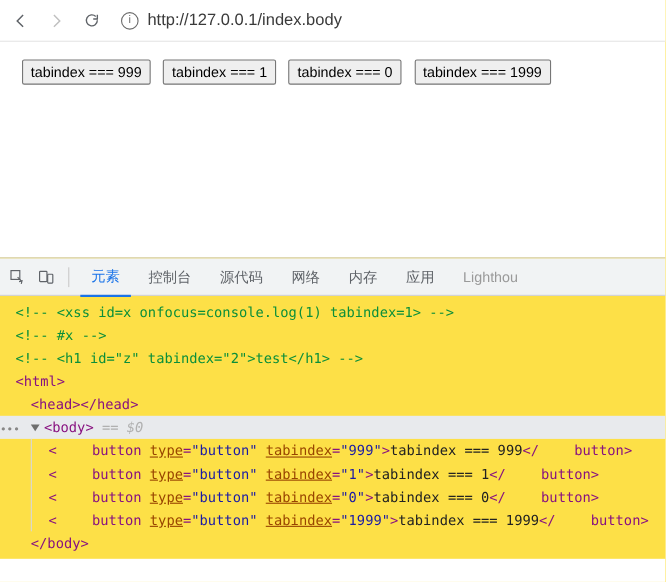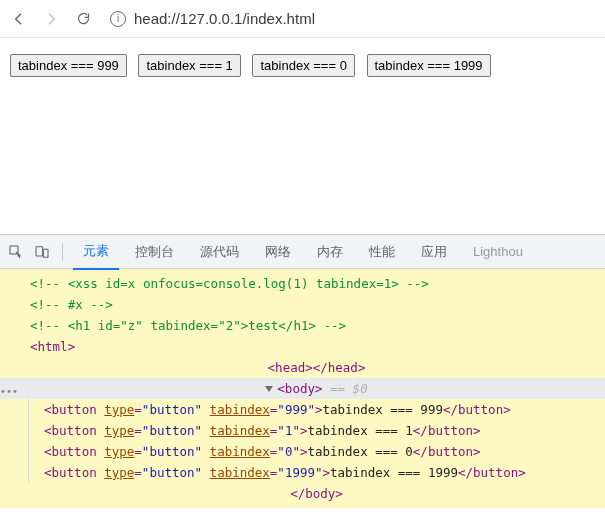--- a/index.html
+++ b/index.html
@@ -40,37 +40,37 @@
   .addr .info-icon {
     width: 16px; height: 16px;
     border: 1.3px solid #6a6a6a;
     border-radius: 50%;
     display: flex; align-items: center; justify-content: center;
     font-size: 10px; color: #6a6a6a;
   }
   .addr .url-text { color: #3a3a3a; font-size: 15px; }
   
   .page {
-    padding: 16px 10px;
+    padding: 16px 20px;
     height: 196px;
   }
   .page button {
     font-family: Arial, sans-serif;
     font-size: 13px;
     padding: 3px 7px;
     margin-right: 8px;
     background: #efefef;
     border: 1px solid #767676;
     border-radius: 2px;
     cursor: pointer;
   }
   
   .devtools {
     border-top: 1px solid #cacaca;
-    background: #fef9c3;
+    background: #fde047;
   }
   .dt-tabs {
     display: flex;
     align-items: center;
     height: 34px;
     border-bottom: 1px solid #d0d0d0;
     padding: 0 6px;
     gap: 6px;
     background: #f1f3f4;
   }
@@ -97,26 +97,26 @@
   }
   .dt-tabs .tab.cut { color: #9a9a9a; }
   
   .dom {
     font-family: Consolas, Menlo, monospace;
     font-size: 12.5px;
     line-height: 21px;
     padding: 4px 0;
     white-space: nowrap;
   }
-  .dom .line { padding-left: 30px; }
-  .dom .l1 { padding-left: 28px; text-align: center; }
+  .dom .line { padding-left: 14px; }
+  .dom .l1 { padding-left: 28px; }
   .dom .l2 { padding-left: 44px; position: relative; }
   .dom .comment { color: #0b8f3a; }
   .dom .punct   { color: #881280; }
-  .dom .tagname { color: #881280; }
+  .dom .tagname { color: #881280; margin-left: 32px; }
   .dom .attr    { color: #994500; text-decoration: underline; }
   .dom .val     { color: #1a1aa6; }
   .dom .txt     { color: #222; }
   .dom .dim     { color: #b0b0b0; font-style: italic; }
   .dom .selected {
     background: #e8eaed;
     position: relative;
   }
   .dom .selected .dots {
     position: absolute; left: 0; top: 3px;
@@ -151,21 +151,21 @@
         <path fill="none" stroke="#c0c0c0" stroke-width="2" d="M9 4l8 8-8 8"></path>
       </svg>
   </div>
   <div class="nav-btn">
     <svg width="15" height="15" viewBox="0 0 24 24">
         <path fill="none" stroke="#5f6368" stroke-width="2" d="M20 12a8 8 0 1 1-2.34-5.66M20 4v6h-6"></path>
       </svg>
   </div>
   <div class="addr">
     <span class="info-icon">i</span>
-    <span class="url-text">head://127.0.0.1/index.html</span>
+    <span class="url-text">http://127.0.0.1/index.body</span>
   </div>
 </div>
 
 <div class="page">
   <button>tabindex === 999</button>
   <button>tabindex === 1</button>
   <button>tabindex === 0</button>
   <button>tabindex === 1999</button>
 </div>
 
@@ -182,21 +182,20 @@
           <rect x="3" y="4" width="10" height="14" rx="1" fill="none" stroke="#5f6368" stroke-width="1.6"></rect>
           <rect x="14" y="8" width="7" height="12" rx="1" fill="none" stroke="#5f6368" stroke-width="1.6"></rect>
         </svg>
     </div>
     <div class="sep"></div>
     <div class="tab active">元素</div>
     <div class="tab">控制台</div>
     <div class="tab">源代码</div>
     <div class="tab">网络</div>
     <div class="tab">内存</div>
-    <div class="tab">性能</div>
     <div class="tab">应用</div>
     <div class="tab cut">Lighthou</div>
   </div>
 
   <div class="dom">
     <div class="line comment">&lt;!-- &lt;xss id=x onfocus=console.log(1) tabindex=1&gt; --&gt;</div>
     <div class="line comment">&lt;!-- #x --&gt;</div>
     <div class="line comment">&lt;!-- &lt;h1 id="z" tabindex="2"&gt;test&lt;/h1&gt; --&gt;</div>
     <div class="line"><span class="punct">&lt;html&gt;</span></div>
     <div class="line l1"><span class="punct">&lt;head&gt;</span><span class="punct">&lt;/head&gt;</span></div>

